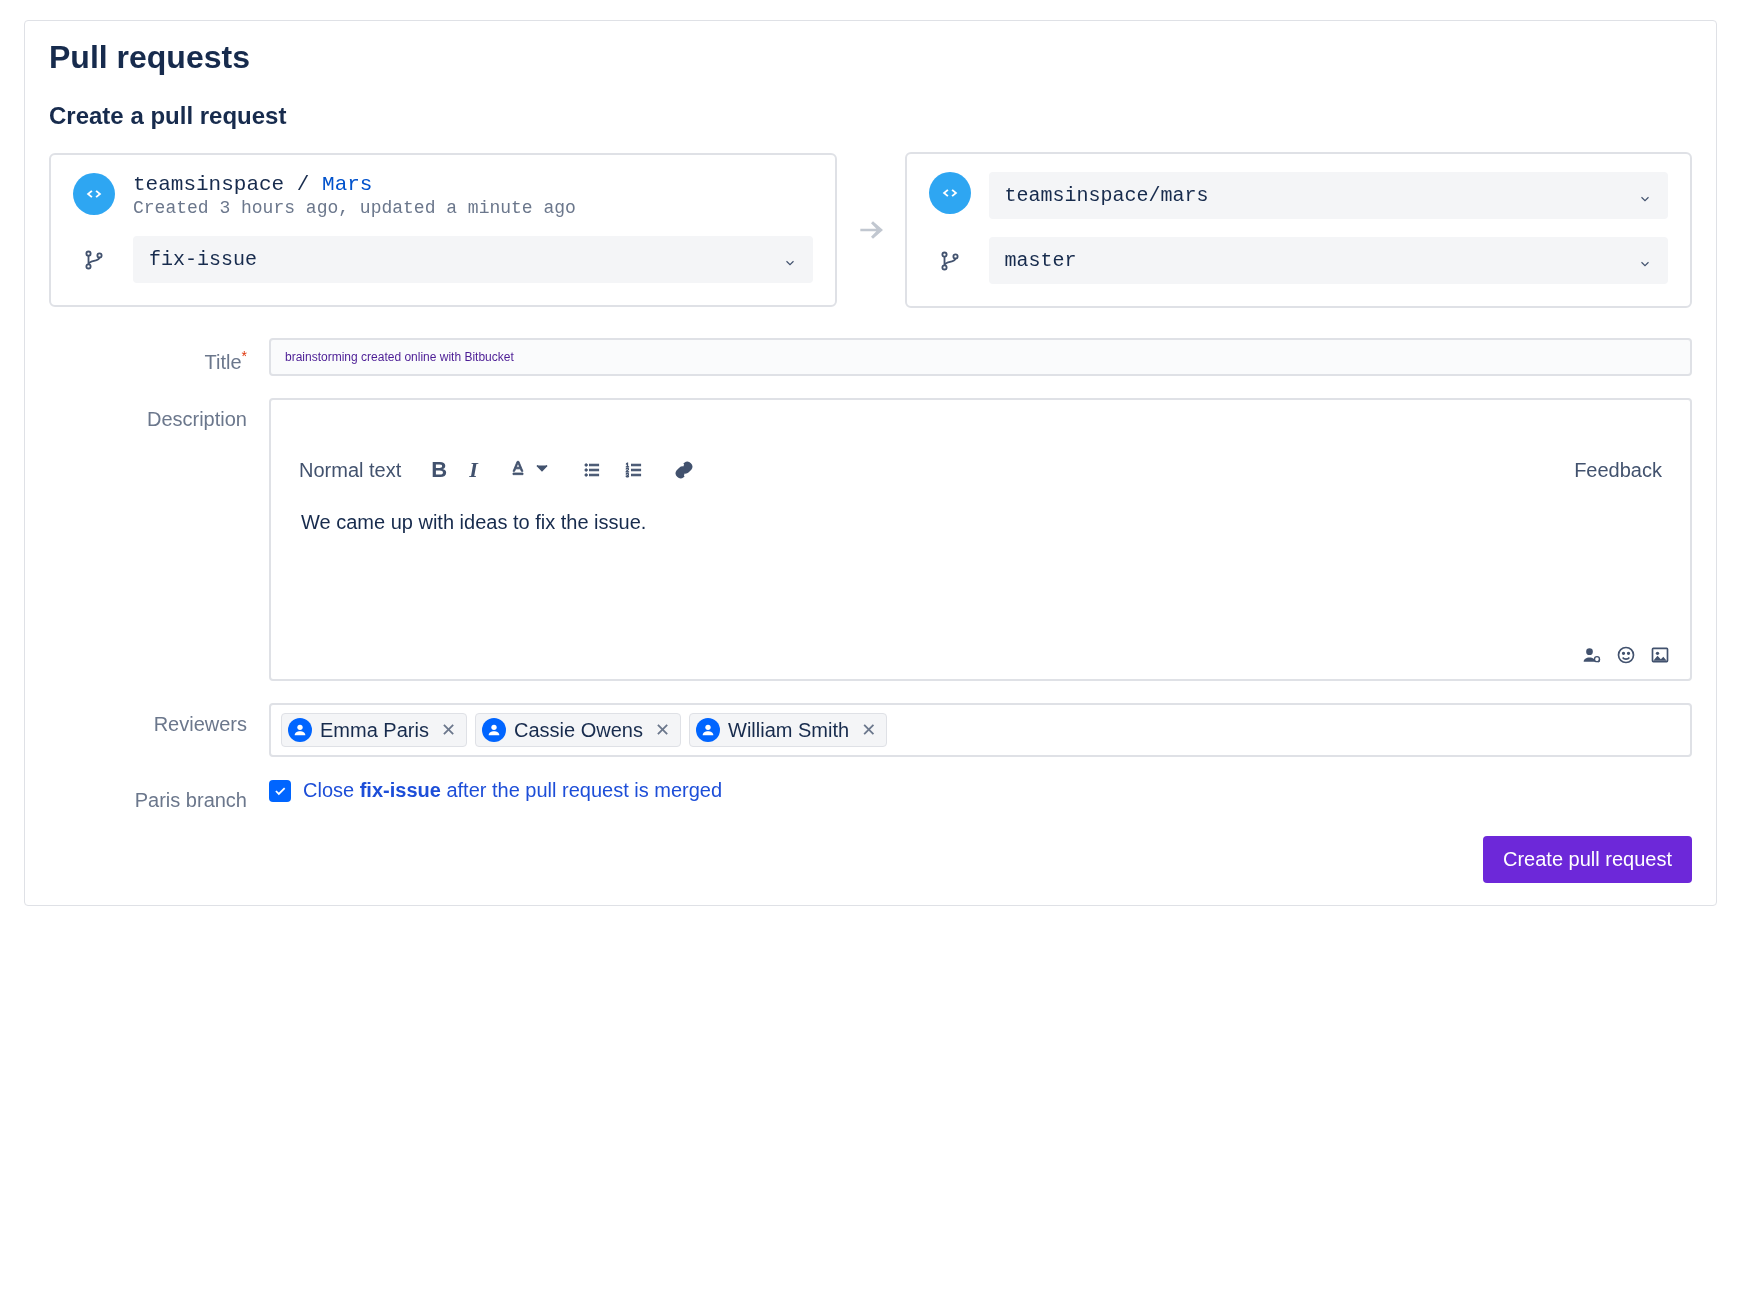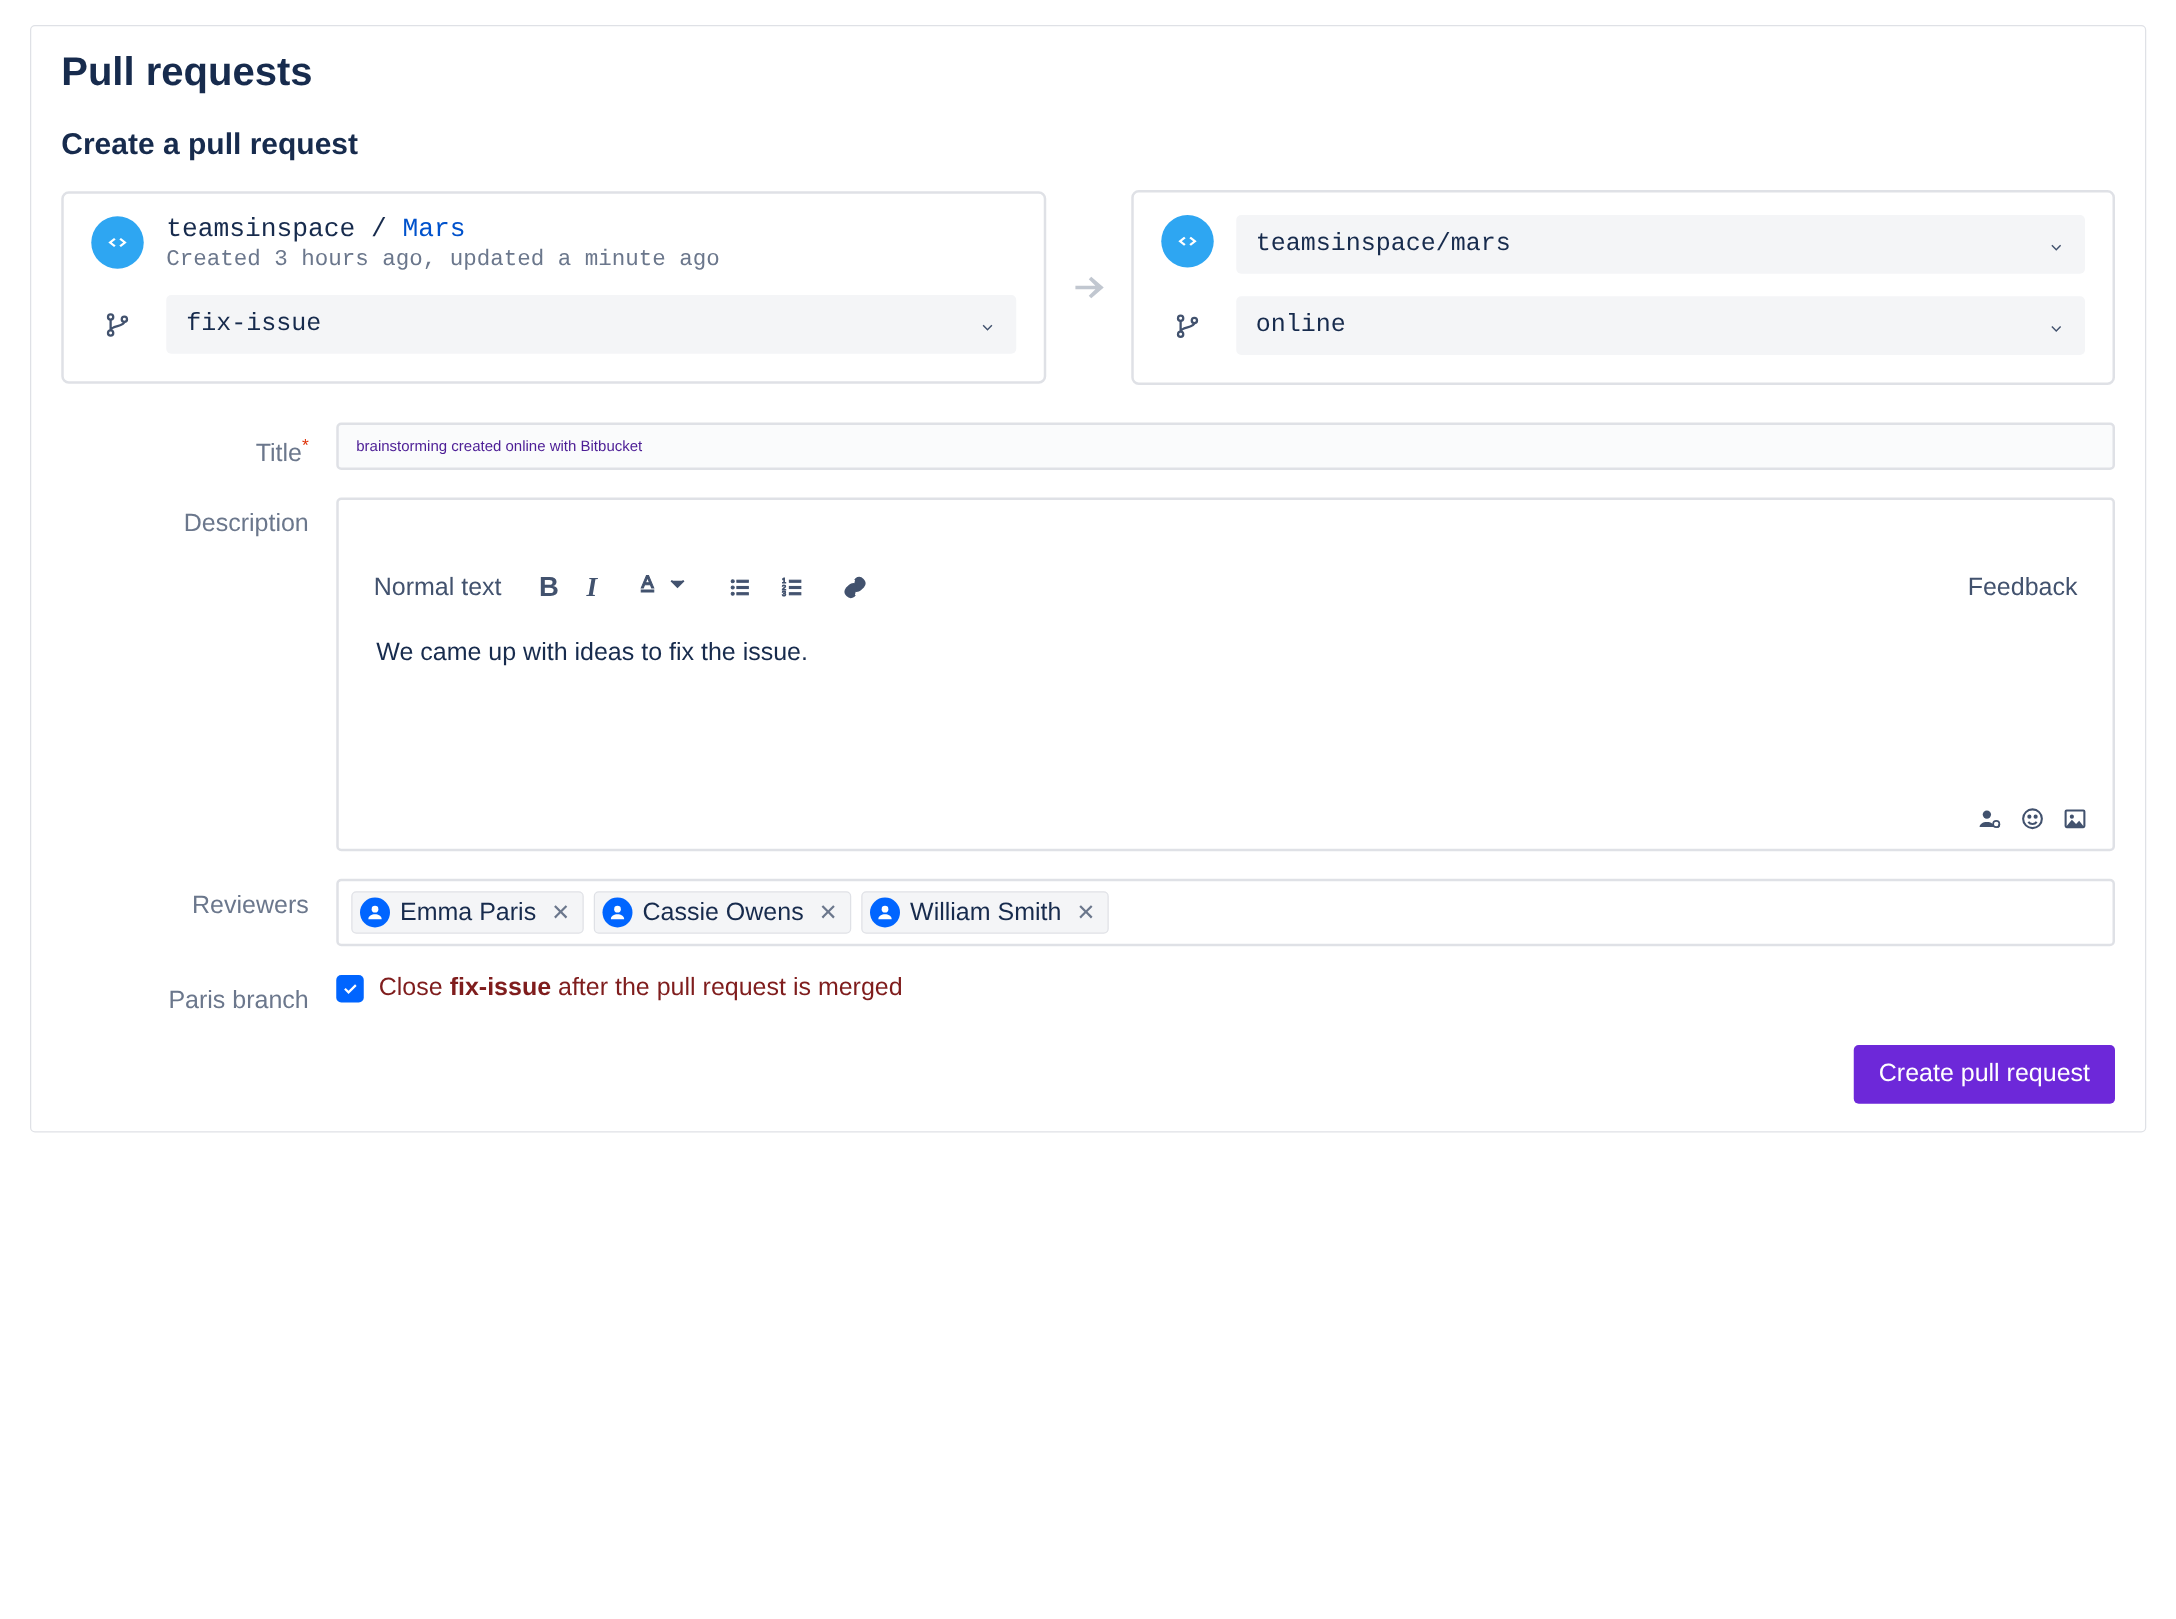--- a/index.html
+++ b/index.html
@@ -79,21 +79,21 @@
     background: #F4F5F7; border: 1px solid #DFE1E6; border-radius: 4px;
     padding: 4px 10px 4px 6px; font-size: 20px; color: #172B4D;
   }
   .chip .avatar {
     width: 24px; height: 24px; border-radius: 50%; background: #0065FF;
     display:flex; align-items:center; justify-content:center;
   }
   .chip .avatar svg { width:16px; height:16px; fill:#fff; }
   .chip .remove { color: #6B778C; cursor: pointer; font-size: 18px; padding-left:4px; }
 
-  .checkbox-row { display: flex; align-items: center; gap: 12px; font-size: 20px; color: #7f1d1d; text-align: right; }
+  .checkbox-row { display: flex; align-items: center; gap: 12px; font-size: 20px; color: #1d4ed8; text-align: right; }
   .checkbox {
     width: 22px; height: 22px; border-radius: 4px; background: #0065FF;
     display:flex; align-items:center; justify-content:center; cursor:pointer;
   }
   .checkbox svg { width:14px; height:14px; stroke:#fff; stroke-width:3; fill:none; }
 
   .actions { display:flex; justify-content:flex-end; margin-top: 24px; }
   .btn-primary {
     background: #6d28d9; color: #fff; border: none; border-radius: 4px;
     padding: 12px 20px; font-size: 20px; font-weight: 500; cursor: pointer;
@@ -171,21 +171,21 @@
       <div class="branch-select-row">
         <div class="branch-icon">
           <svg viewBox="0 0 24 24">
               <circle cx="6" cy="5" r="2.3"></circle>
               <circle cx="6" cy="19" r="2.3"></circle>
               <circle cx="18" cy="7" r="2.3"></circle>
               <path d="M6 7v10M18 9c0 5-12 3-12 8"></path>
             </svg>
         </div>
         <div class="select">
-          <span>online</span>
+          <span>master</span>
           <span class="chev"><svg viewBox="0 0 24 24">
                 <path d="M6 9l6 6 6-6"></path>
               </svg></span>
         </div>
       </div>
     </div>
   </div>
 
   <div class="form-row">
     <div class="form-label">

